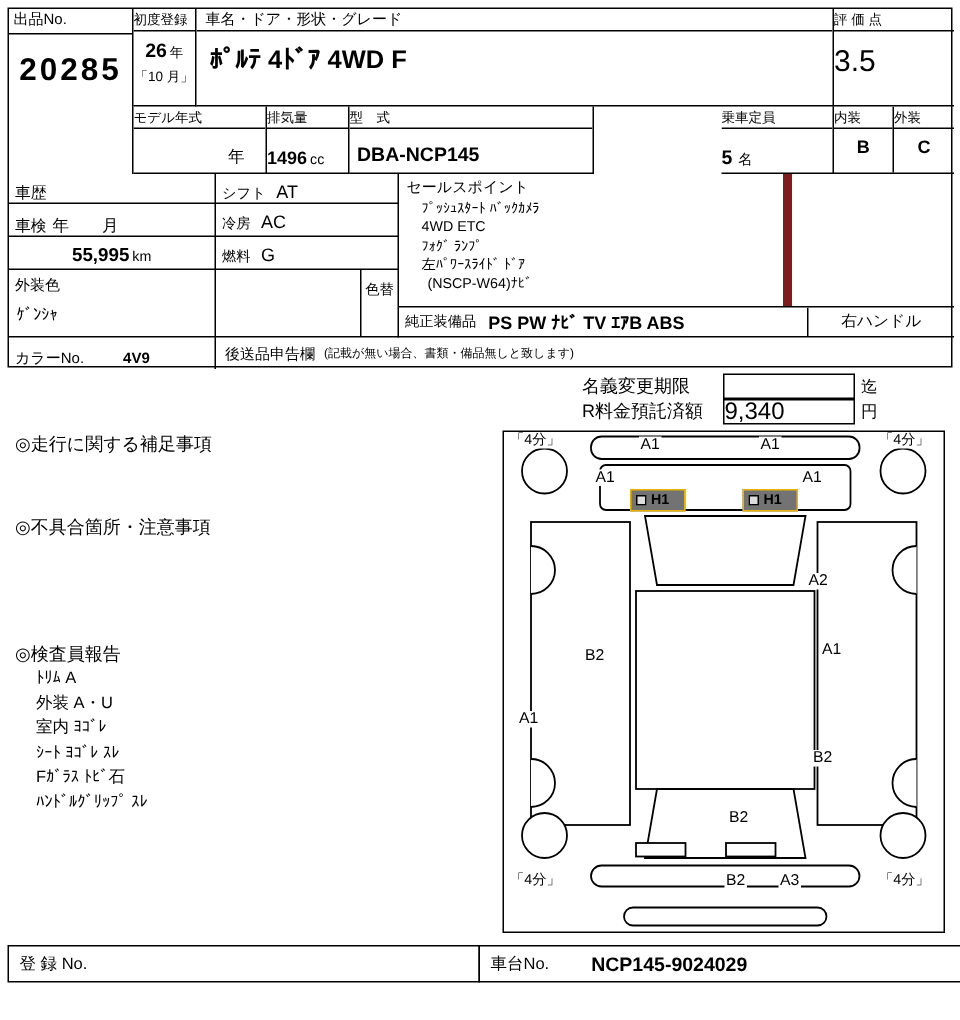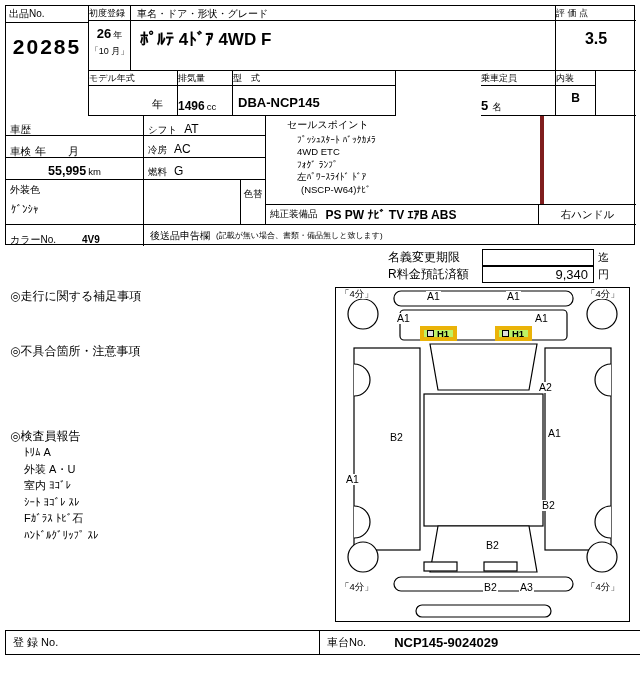--- a/index.html
+++ b/index.html
@@ -10,58 +10,58 @@
   .br{border-right:1px solid #000}
   .bb{border-bottom:1px solid #000}
   .chead{font-size:9px;line-height:15px;height:15px;text-align:left;border-bottom:1px solid #000;white-space:nowrap;overflow:hidden}
   .chead.left{text-align:left;padding-left:6px;font-size:10px}
   .lot-label{font-size:10px;line-height:16px;height:17px;padding-left:3px;border-bottom:1px solid #000}
   .lot-value{font-size:21px;font-weight:bold;text-align:center;letter-spacing:2px;margin-top:12px}
   .fr-line1{text-align:center;margin-top:5px;font-size:13px;font-weight:bold}
   .fr-yunit{font-size:9px;font-weight:normal;margin-left:2px}
   .fr-line2{text-align:center;font-size:9px;margin-top:3px;white-space:nowrap}
   .veh-value{font-size:17px;font-weight:bold;padding:9px 0 0 9px;white-space:nowrap}
-  .score-value{font-size:16px;font-weight:bold;text-align:center;margin-top:9px}
+  .score-value{font-size:20px;font-weight:normal;text-align:left;margin-top:9px}
   .v-right{text-align:right;padding:11px 14px 0 0;font-size:11px}
   .v-center{text-align:left;margin-top:10px}
   .num{font-size:12px;font-weight:bold}
   .unit{font-size:9.5px;margin-left:2px}
   .code-value{font-size:13px;font-weight:bold;padding:9px 0 0 5px;white-space:nowrap}
   .load-value{display:flex;justify-content:space-between;padding:0 12px;margin-top:11px;font-size:11px}
   .ie-col{position:absolute;top:0;width:40px;height:45px}
   .ie-val{text-align:center;font-size:12px;font-weight:bold;margin-top:5px}
   .rowlbl{font-size:10.5px}
   .rowval{font-size:12px;font-weight:normal;margin-left:7px}
   .pad{padding:3px 0 0 4px}
   .mileage{padding:3px 0 0 42px}
   .mile-num{font-size:12.5px;font-weight:bold}
   .colorflag{position:absolute;right:0;top:0;width:25px;height:100%;border-left:1px solid #000;font-size:9.5px;text-align:center;padding-top:8px;line-height:11px}
-  .salesbox{position:absolute;left:16px;top:0;width:262px;height:100%;border-right:4px solid #7f1d1d;padding:2px 0 0 5px}
+  .salesbox{position:absolute;left:0;top:0;width:262px;height:100%;border-right:6px solid #7f1d1d;padding:2px 0 0 5px}
   .sales-head{font-size:10px}
   .sales-items{margin:2px 0 0 10px}
   .sales-items div{font-size:9.5px;line-height:12.4px;white-space:nowrap}
   .equip{display:flex;align-items:center}
   .equip-lbl{font-size:9.5px;padding-left:4px;white-space:nowrap}
   .equip-val{font-size:12px;font-weight:bold;margin-left:8px;white-space:nowrap}
   .handle{position:absolute;left:272px;top:0;width:98px;height:100%;border-left:1px solid #000;text-align:center;font-size:10.5px;line-height:19px}
   .later{display:flex;align-items:center;gap:6px;padding-left:6px}
   .later-lbl{font-size:10px;white-space:nowrap}
   .later-note{font-size:8px;white-space:nowrap}
   .fee-row{position:absolute;left:388px;width:245px;height:18px;display:flex;align-items:center}
   .fee-label{width:92px;text-align:left;font-size:12px;white-space:nowrap}
-  .fee-box{width:112px;height:17px;border:1px solid #000;margin-left:2px;font-size:13px;text-align:right;padding-right:5px;line-height:15px}
+  .fee-box{width:88px;height:17px;border:1px solid #000;margin-left:2px;font-size:16px;padding-right:5px;line-height:15px}
   .fee-suffix{font-size:11px;margin-left:4px}
   .note-h{position:absolute;left:10px;font-size:12px;white-space:nowrap}
   .insp-items{position:absolute;left:24px;top:444px;font-size:11px;line-height:16.5px}
   .insp-items div{white-space:nowrap}
   .diagram{position:absolute;left:335px;top:287px;width:295px;height:335px;border:1px solid #000}
   .diagram svg{position:absolute;left:0;top:0}
   .dmark{position:absolute;font-size:10.5px;line-height:11px;background:#fff;padding:0 1px;white-space:nowrap}
   .tmark{position:absolute;font-size:9.5px;line-height:10px;background:#fff;white-space:nowrap}
-  .h1box{position:absolute;width:37px;height:15px;border:4px solid #eab308;background:#bef264;display:flex;align-items:center;gap:3px;padding-left:3px;font-size:9.5px;font-weight:bold}
+  .h1box{position:absolute;width:37px;height:15px;border:1px solid #eab308;background:#737373;display:flex;align-items:center;gap:3px;padding-left:3px;font-size:9.5px;font-weight:bold}
   .h1sq{width:7px;height:7px;border:1px solid #000;background:#ddd;display:inline-block}
   .foot{position:absolute;top:630px;height:25px;border:1px solid #000;display:flex;align-items:center}
   .foot-lbl{font-size:11px;padding-left:7px;white-space:nowrap}
   .foot-val{font-size:13px;font-weight:bold;margin-left:28px;white-space:nowrap}
 </style>
 </head>
 <body>
 
 <div class="sheet">
 
@@ -104,20 +104,24 @@
 
   <div class="cell br bb" style="left:475px;top:65px;width:75px;height:45px">
     <div class="chead">乗車定員</div>
     <div class="v-center"><span class="num" style="font-size:13px">5</span><span class="unit" style="margin-left:4px">名</span></div>
   </div>
 
   <div class="cell bb" style="left:550px;top:65px;width:80px;height:45px">
     <div class="ie-col br" style="left:0">
       <div class="chead">内装</div>
       <div class="ie-val">B</div>
+    </div>
+    <div class="ie-col" style="left:40px">
+      <div class="chead">外装</div>
+      <div class="ie-val">C</div>
     </div>
   </div>
 
   <div class="cell br bb pad" style="left:0;top:110px;width:138px;height:20px">
     <span class="rowlbl">車歴</span>
   </div>
   <div class="cell br bb pad" style="left:138px;top:110px;width:122px;height:20px">
     <span class="rowlbl" style="font-size:9.5px">シフト</span><span class="rowval">AT</span>
   </div>
 

